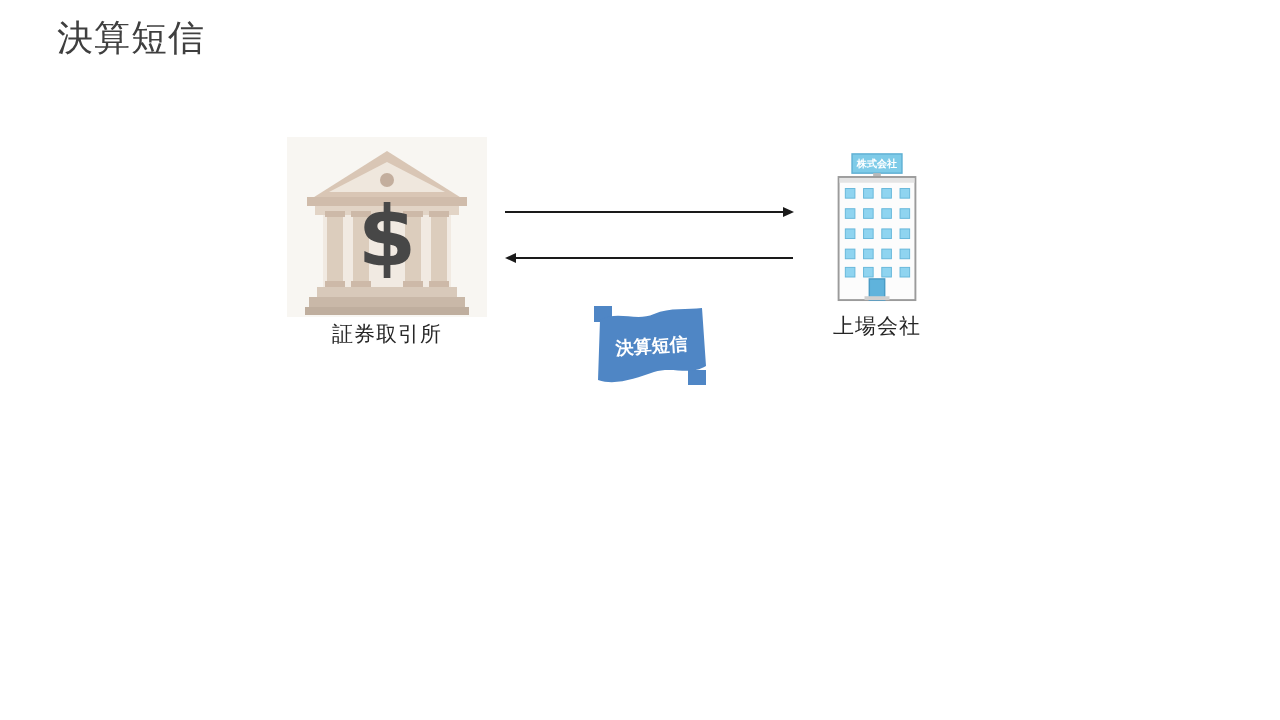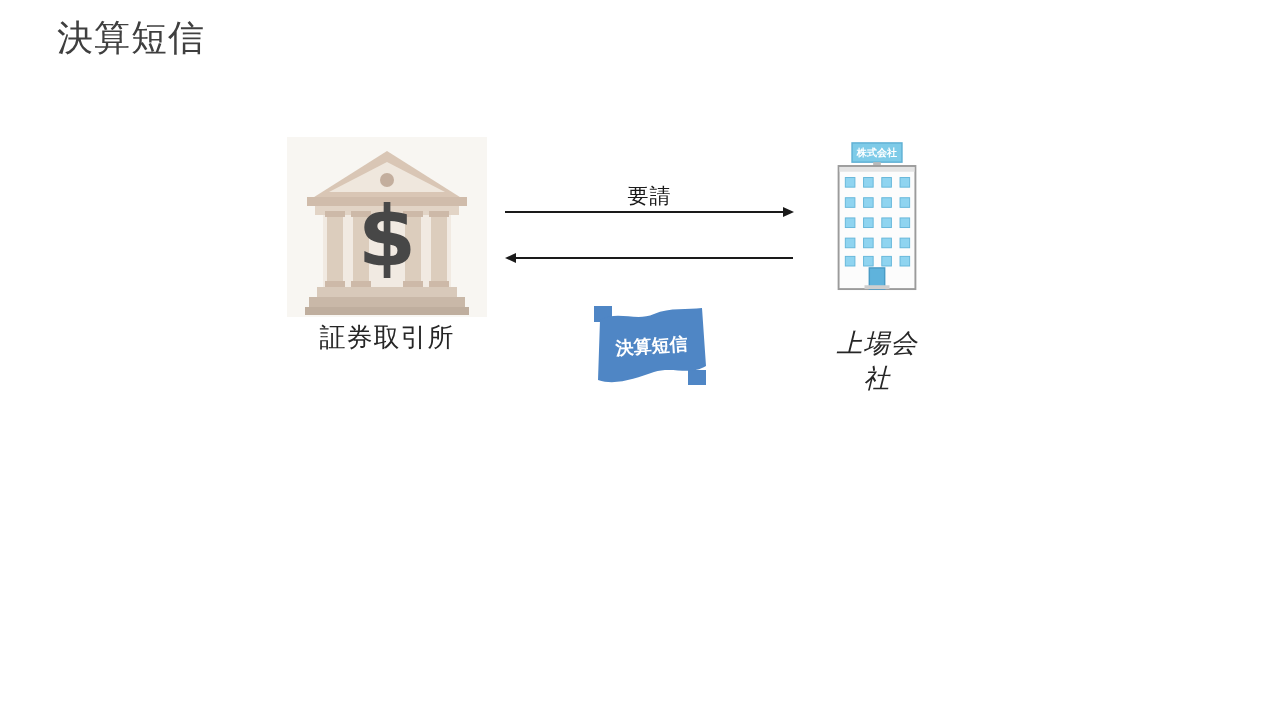--- a/index.html
+++ b/index.html
@@ -7,21 +7,21 @@
     width:1280px;height:720px;background:#ffffff;position:relative;overflow:hidden;
     font-family:"DejaVu Sans",sans-serif;
   }
   .slide{position:absolute;inset:0;}
   .title{
     position:absolute;left:57px;top:14px;margin:0;
     font-size:36px;font-weight:500;color:#3f3f3f;letter-spacing:1px;
   }
   .figure{position:absolute;}
   .caption{
-    position:absolute;text-align:center;font-size:26px;color:#262626;letter-spacing:1px;
+    position:absolute;text-align:center;font-size:21px;color:#262626;letter-spacing:1px;
   }
   .arrow-line{position:absolute;height:2px;background:#1a1a1a;}
   .arrowhead-right{
     position:absolute;width:0;height:0;
     border-top:5px solid transparent;border-bottom:5px solid transparent;
     border-left:11px solid #1a1a1a;
   }
   .arrowhead-left{
     position:absolute;width:0;height:0;
     border-top:5px solid transparent;border-bottom:5px solid transparent;
@@ -66,21 +66,21 @@
 
       <rect x="30" y="150" width="140" height="10" fill="#d8c9ba"></rect>
       <rect x="22" y="160" width="156" height="10" fill="#c9b8a8"></rect>
       <rect x="18" y="170" width="164" height="8" fill="#bfae9e"></rect>
 
       <text x="100" y="129" text-anchor="middle" font-size="84" font-weight="bold" fill="#474747">$</text>
     </svg>
   </div>
   <div class="caption" style="left:287px;top:320px;width:200px;">証券取引所</div>
 
-  <div class="figure" style="left:829px;top:141px;width:96px;height:150px;">
+  <div class="figure" style="left:829px;top:152px;width:96px;height:150px;">
     <svg width="96" height="150" viewBox="0 0 100 156" preserveAspectRatio="none">
 
       <rect x="24" y="2" width="52" height="20" fill="#7ecbe8" stroke="#5fb0d4" stroke-width="1.5"></rect>
       <text x="50" y="16" text-anchor="middle" font-size="10.5" font-weight="bold" fill="#ffffff">株式会社</text>
       <rect x="46" y="22" width="8" height="4" fill="#b9b9b9"></rect>
 
       <rect x="10" y="26" width="80" height="128" fill="#fcfcfc" stroke="#9b9b9b" stroke-width="2"></rect>
       <rect x="11" y="27" width="78" height="5" fill="#e4e4e4"></rect>
 
       <g fill="#8fd4f0" stroke="#66b7da" stroke-width="1">
@@ -103,23 +103,22 @@
         <rect x="17" y="120" width="10" height="10"></rect>
           <rect x="36" y="120" width="10" height="10"></rect>
           <rect x="55" y="120" width="10" height="10"></rect>
           <rect x="74" y="120" width="10" height="10"></rect>
       </g>
 
       <rect x="42" y="132" width="16" height="22" fill="#5fb3dc" stroke="#4a9cc6" stroke-width="1.5"></rect>
       <rect x="37" y="150" width="26" height="4" fill="#cfcfcf"></rect>
     </svg>
   </div>
-  <div class="caption" style="left:827px;top:326px;width:100px;font-style:italic;">上場会社</div>
+  <div class="caption" style="left:827px;top:312px;width:100px;">上場会社</div>
 
-  <div class="arrow-label" style="top:182px;">要請</div>
   <div class="arrow-line" style="left:505px;top:211px;width:278px;"></div>
   <div class="arrowhead-right" style="left:783px;top:207px;"></div>
 
   <div class="arrow-line" style="left:516px;top:257px;width:277px;"></div>
   <div class="arrowhead-left" style="left:505px;top:253px;"></div>
 
   <div class="figure" style="left:590px;top:300px;width:120px;height:95px;">
     <svg width="120" height="95" viewBox="0 0 120 95">
       <rect x="4" y="6" width="18" height="16" fill="#4f86c5"></rect>
       <rect x="98" y="70" width="18" height="15" fill="#4f86c5"></rect>

